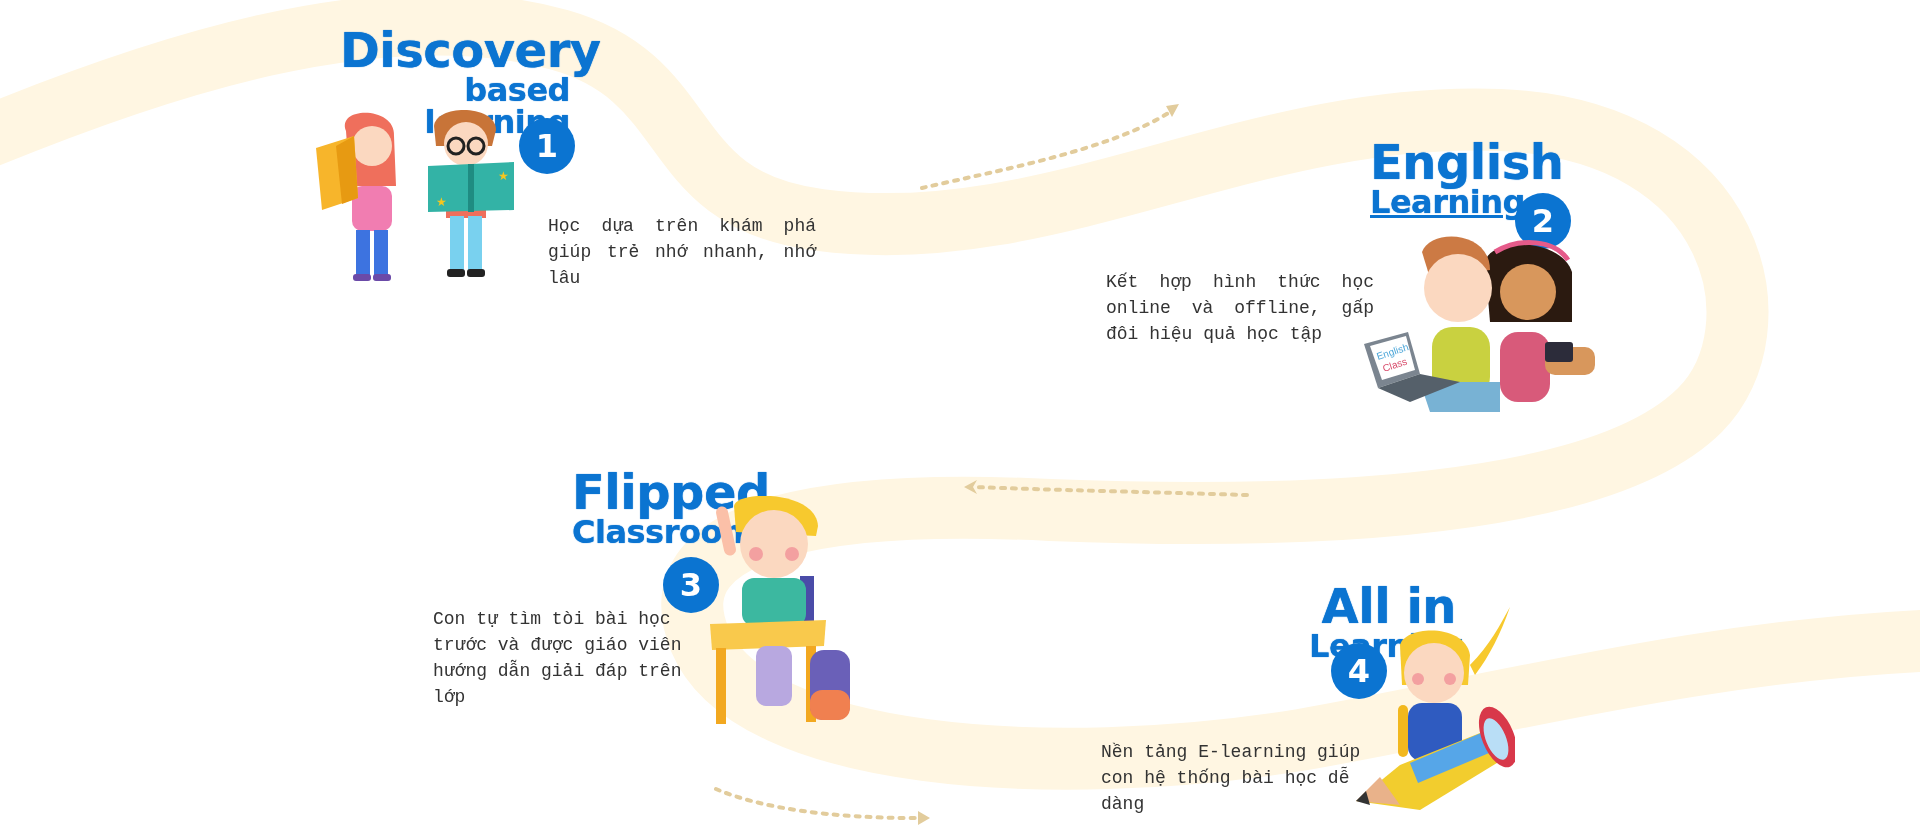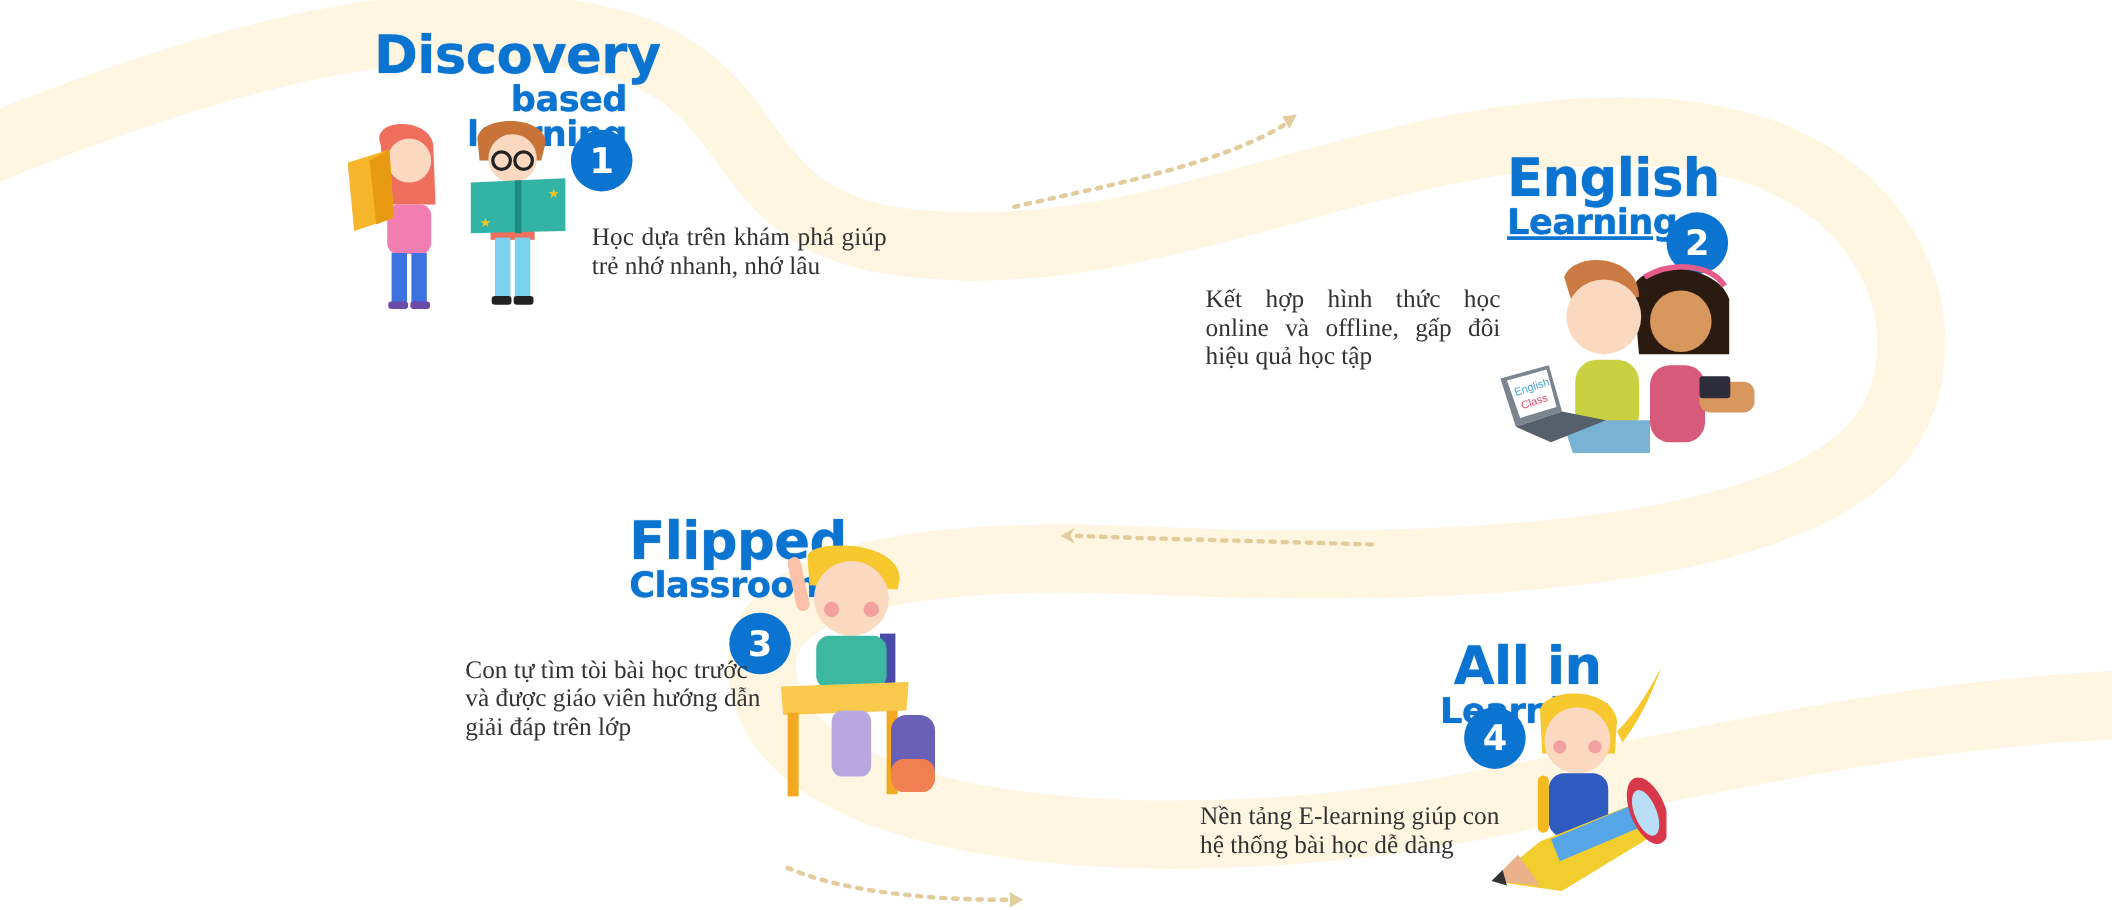--- a/index.html
+++ b/index.html
@@ -19,22 +19,22 @@
   }
   .title .l1 { display: block; font-size: 48px; }
   .title .l2 { display: block; font-size: 32px; }
 
   .badge {
     position: absolute; width: 56px; height: 56px; border-radius: 50%;
     display: flex; align-items: center; justify-content: center;
     color: #fff; font-family: "DejaVu Sans", sans-serif; font-weight: 900; font-size: 32px;
   }
   .desc {
-    position: absolute; margin: 0; color: #333;
-    font-family: Liberation Serif, serif; font-size: 23px; line-height: 26px;
+    position: absolute; margin: 10px; color: #333;
+    font-family: Liberation Mono, monospace; font-size: 18px; line-height: 26px;
   }
   .desc.justify { text-align: justify; text-align-last: left; }
   .illus { position: absolute; }
 </style>
 </head>
 <body>
 
 <svg id="bg-path" viewBox="0 0 1920 827">
   <path d="M -20 140 C 150 70, 380 -10, 560 40 C 700 80, 660 200, 820 220 C 1050 250, 1250 110, 1500 120 C 1740 130, 1780 330, 1700 410 C 1600 510, 1300 520, 1050 510 C 850 500, 650 520, 700 640 C 750 760, 1050 780, 1300 740 C 1500 705, 1700 650, 1940 640" fill="none" stroke="#fff6e2" stroke-width="62" stroke-linecap="round"></path>
 </svg>

